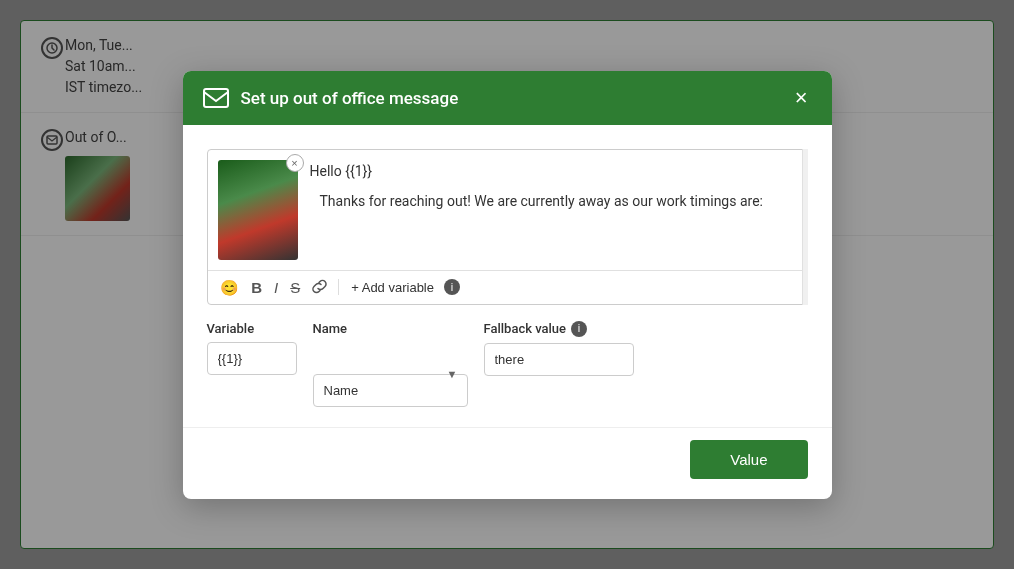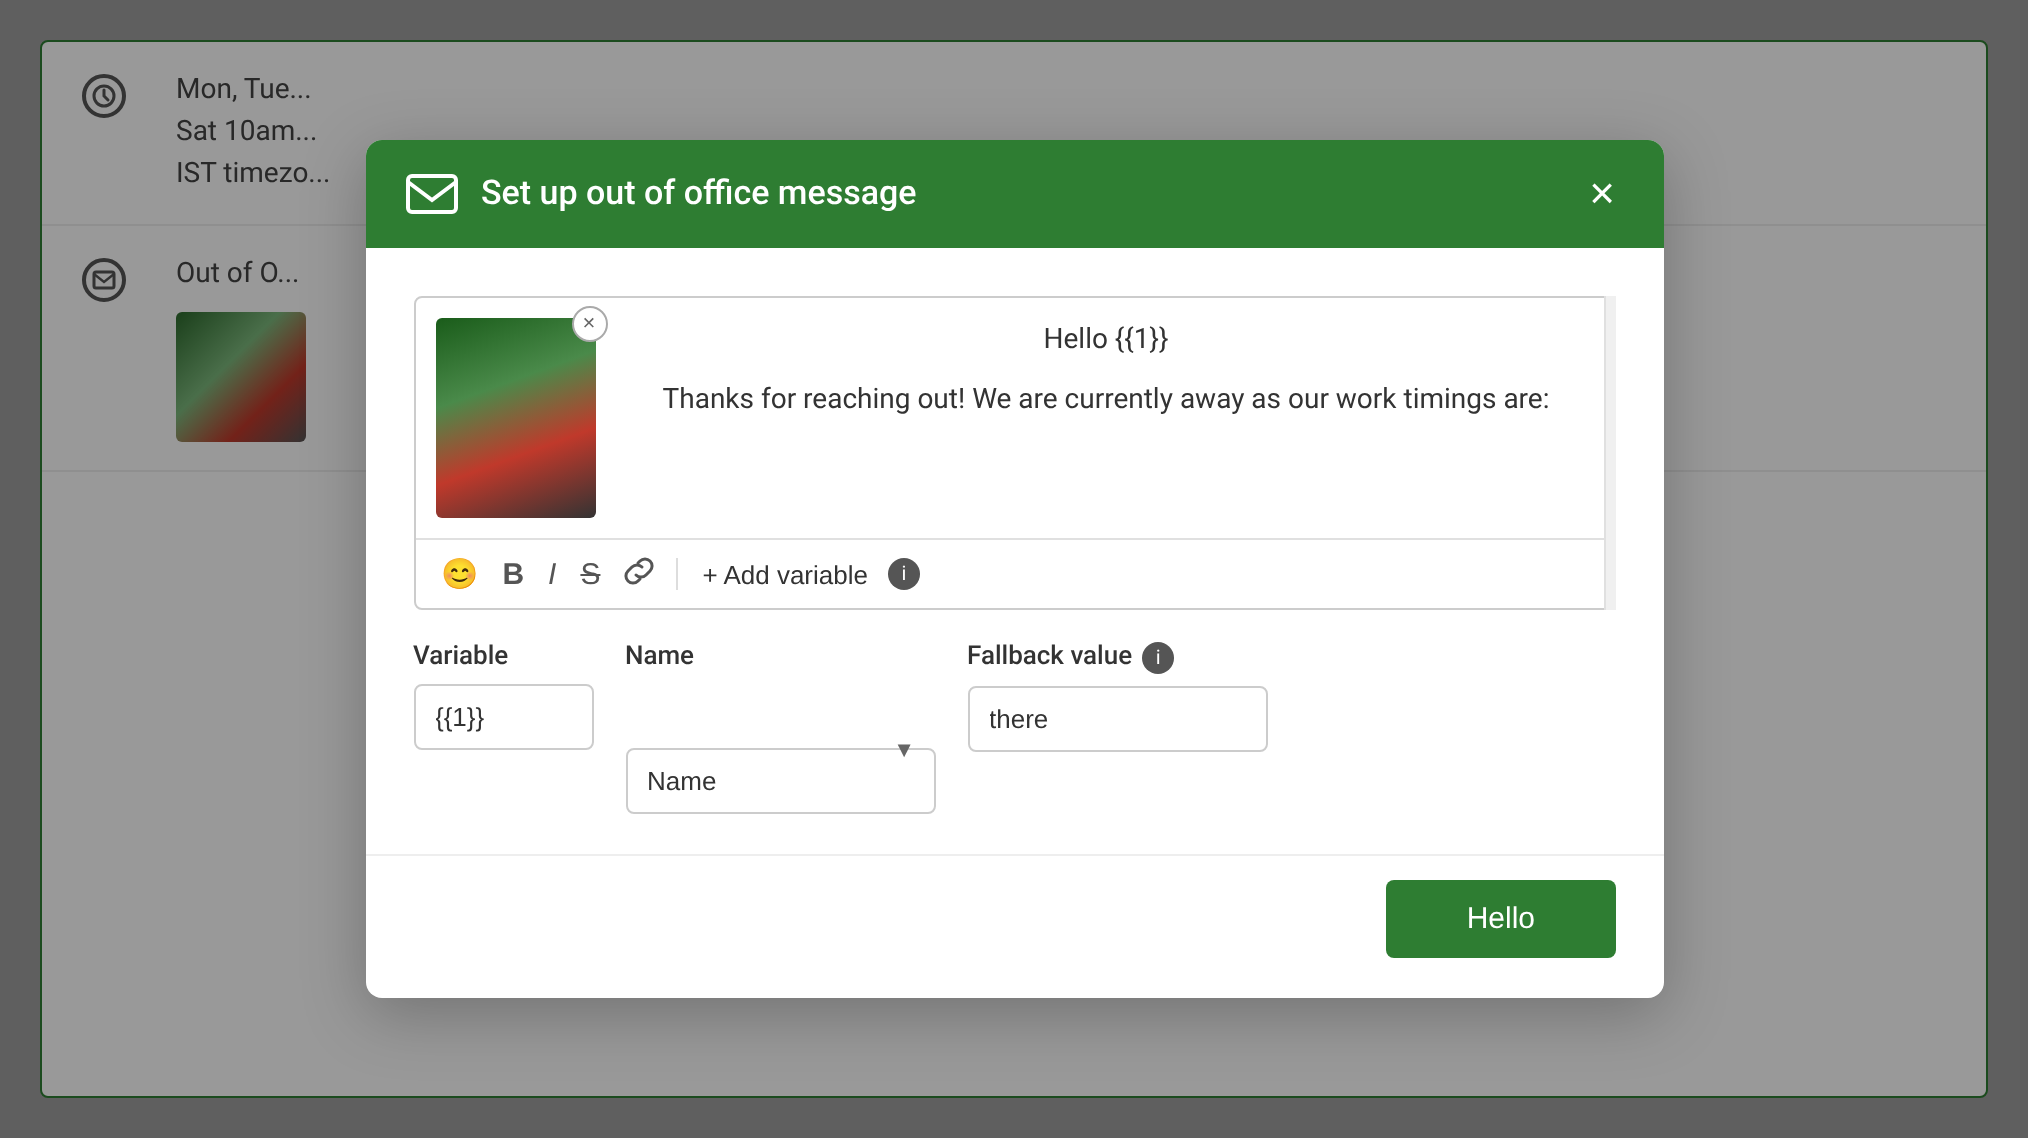--- a/index.html
+++ b/index.html
@@ -27,21 +27,21 @@
       bottom: 20px;
       background: #fff;
       border: 1.5px solid #2e7d32;
       border-radius: 4px;
     }
 
     .bg-row {
       display: flex;
       align-items: flex-start;
       padding: 14px 20px;
-      gap: 25px;
+      gap: 2px;
       border-bottom: 1px solid #eee;
     }
 
     .bg-icon {
       width: 22px;
       height: 22px;
       border: 2px solid #555;
       border-radius: 50%;
       flex-shrink: 0;
       margin-top: 2px;
@@ -170,21 +170,20 @@
 
     .message-text {
       flex: 1;
       font-size: 14px;
       color: #333;
       line-height: 1.6;
     }
 
     .message-text p {
       margin-bottom: 4px;
-      text-align: center;
     }
 
     .scrollbar-indicator {
       position: absolute;
       right: 0;
       top: 0;
       bottom: 0;
       width: 6px;
       background: #f0f0f0;
       border-left: 1px solid #e0e0e0;
@@ -394,21 +393,21 @@
 
       <div class="message-editor-wrap">
         <div class="message-editor">
           <div class="message-content">
             <div class="message-image-wrap">
               <button class="remove-image-btn">×</button>
               <div class="message-image"></div>
             </div>
             <div class="message-text">
               <p>Hello  {{1}}</p>
-              <p style="margin-top:8px;">Thanks for reaching out! We are currently away as our work timings are:</p>
+              <p style="margin-top:8px;margin-left:10px;">Thanks for reaching out! We are currently away as our work timings are:</p>
             </div>
             <div class="scrollbar-indicator"></div>
           </div>
 
           <div class="editor-toolbar">
             <button class="toolbar-btn">😊</button>
             <button class="toolbar-btn" style="font-weight:bold;">B</button>
             <button class="toolbar-btn" style="font-style:italic;">I</button>
             <button class="toolbar-btn" style="text-decoration:line-through;">S</button>
             <button class="toolbar-btn">
@@ -451,17 +450,17 @@
             <label class="field-label">Fallback value</label>
             <div class="info-icon">i</div>
           </div>
           <input type="text" class="fallback-input" value="there" style="">
         </div>
 
       </div>
     </div>
 
     <div class="modal-footer">
-      <button class="save-btn">Hello</button>
+      <button class="save-btn">Value</button>
     </div>
 
   </div>
 </div>
 
 </body></html>

